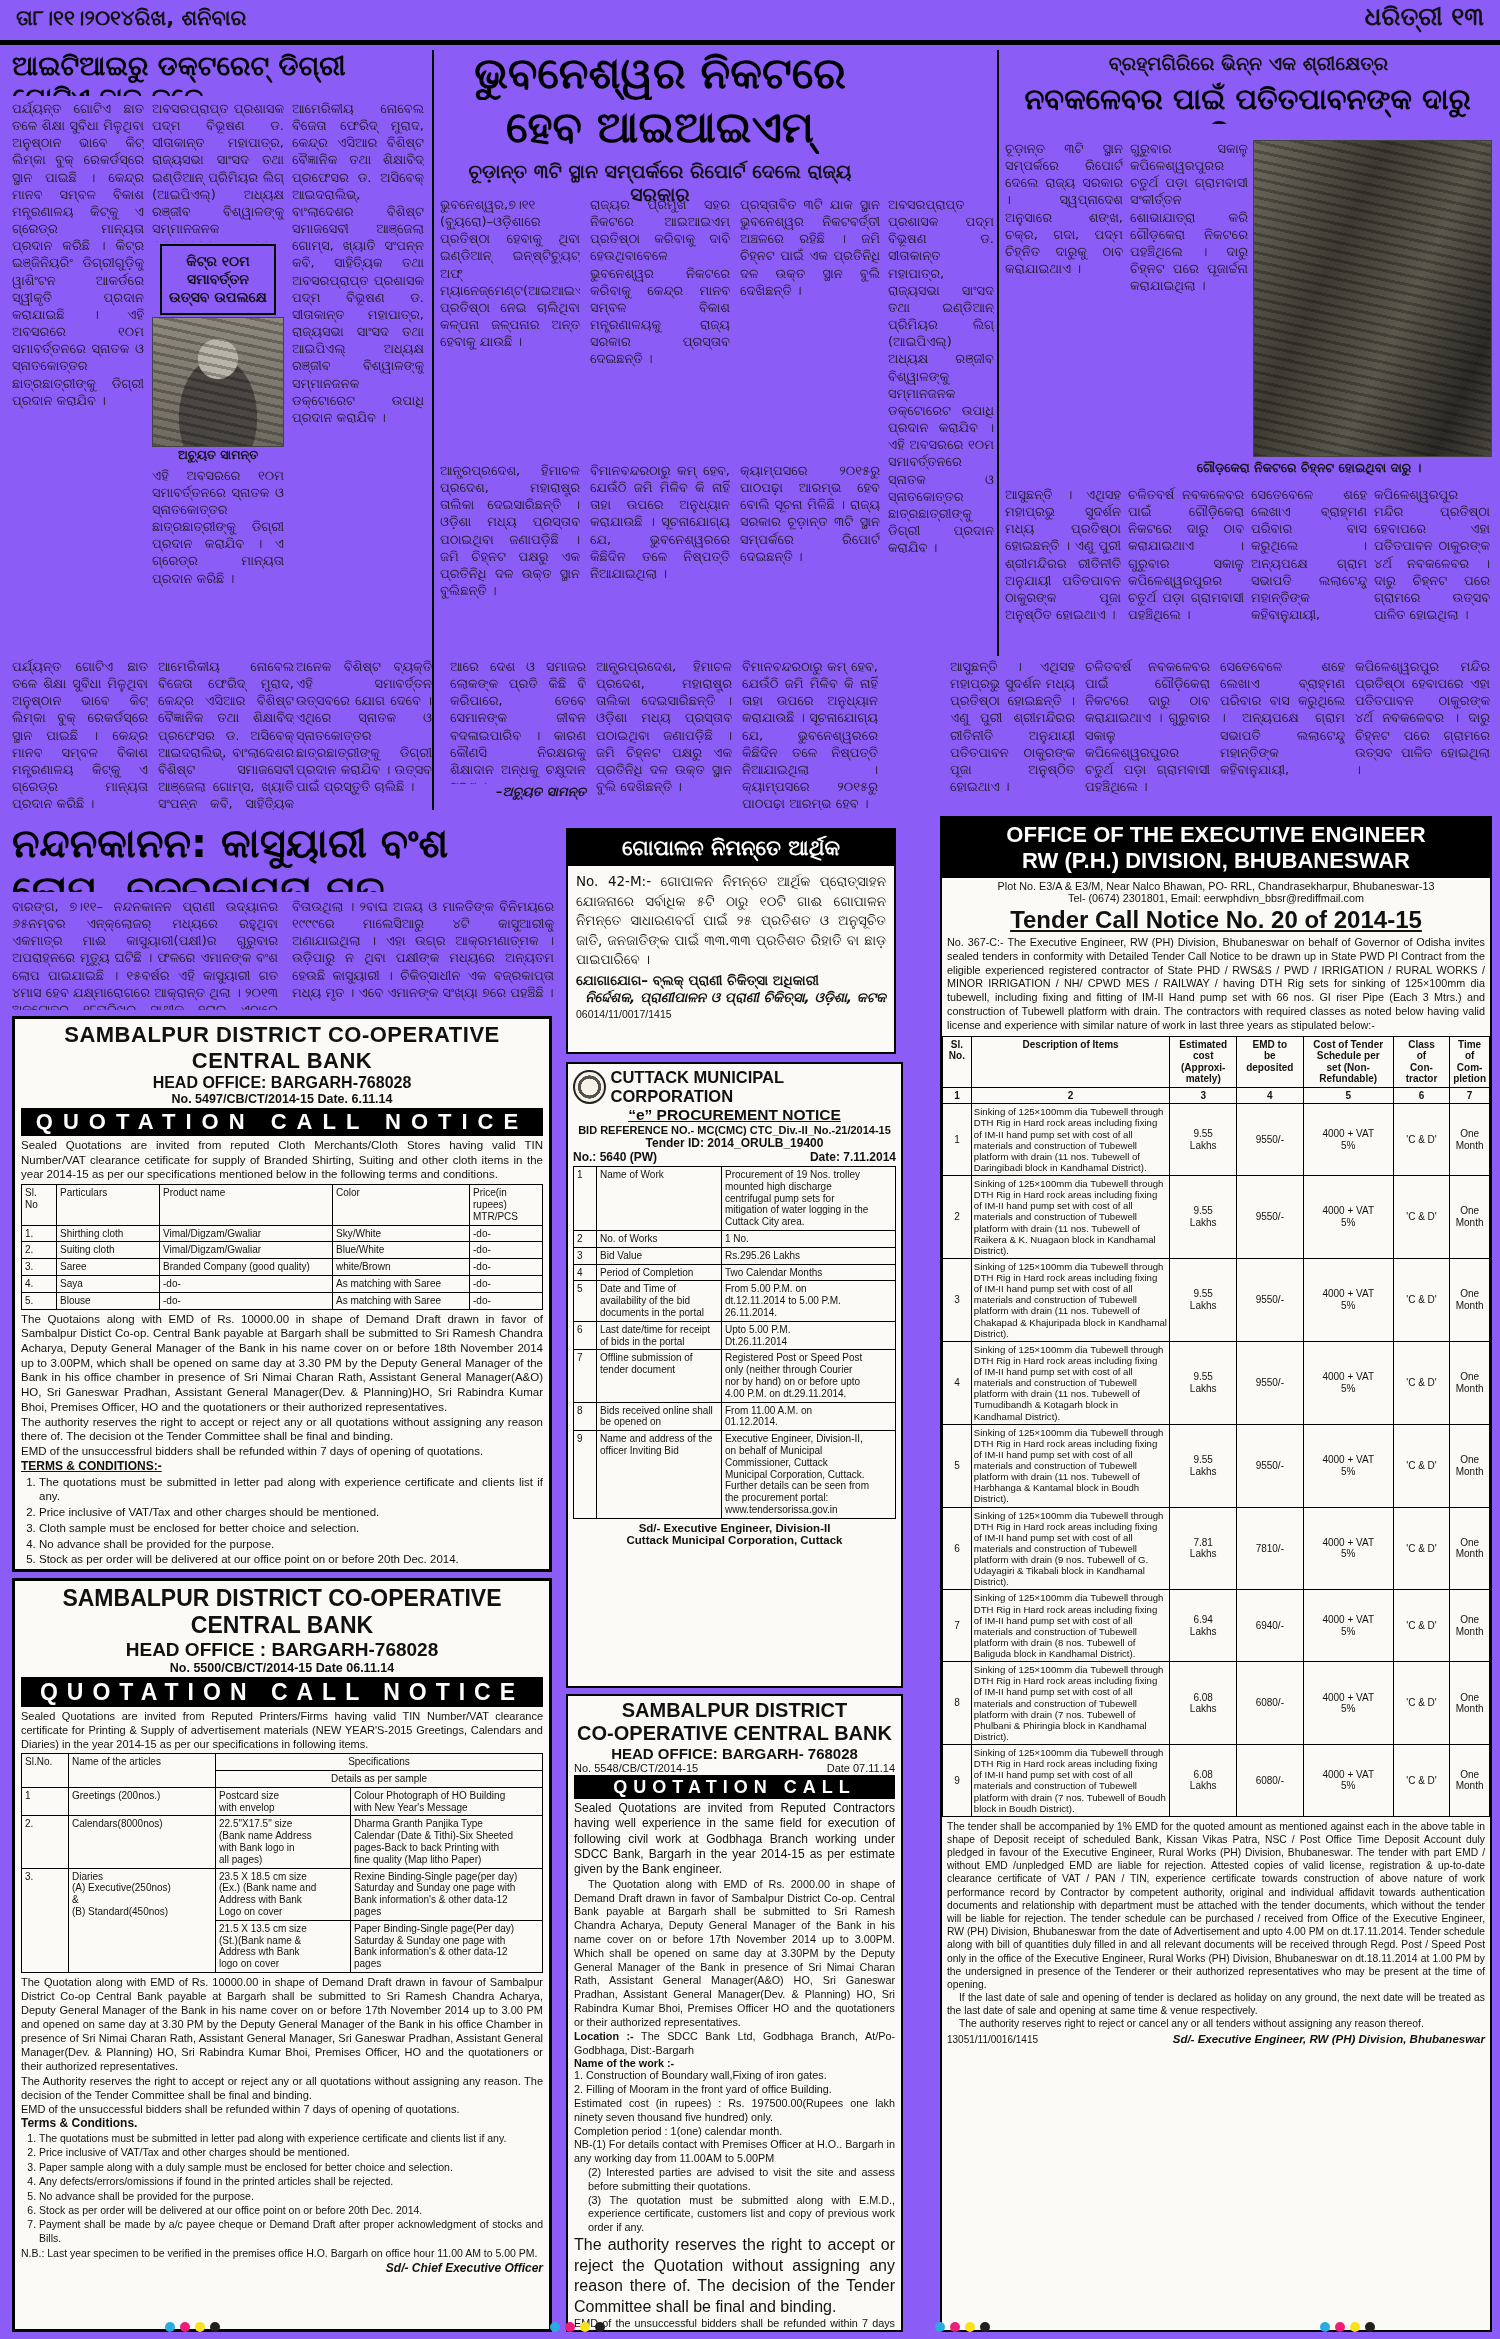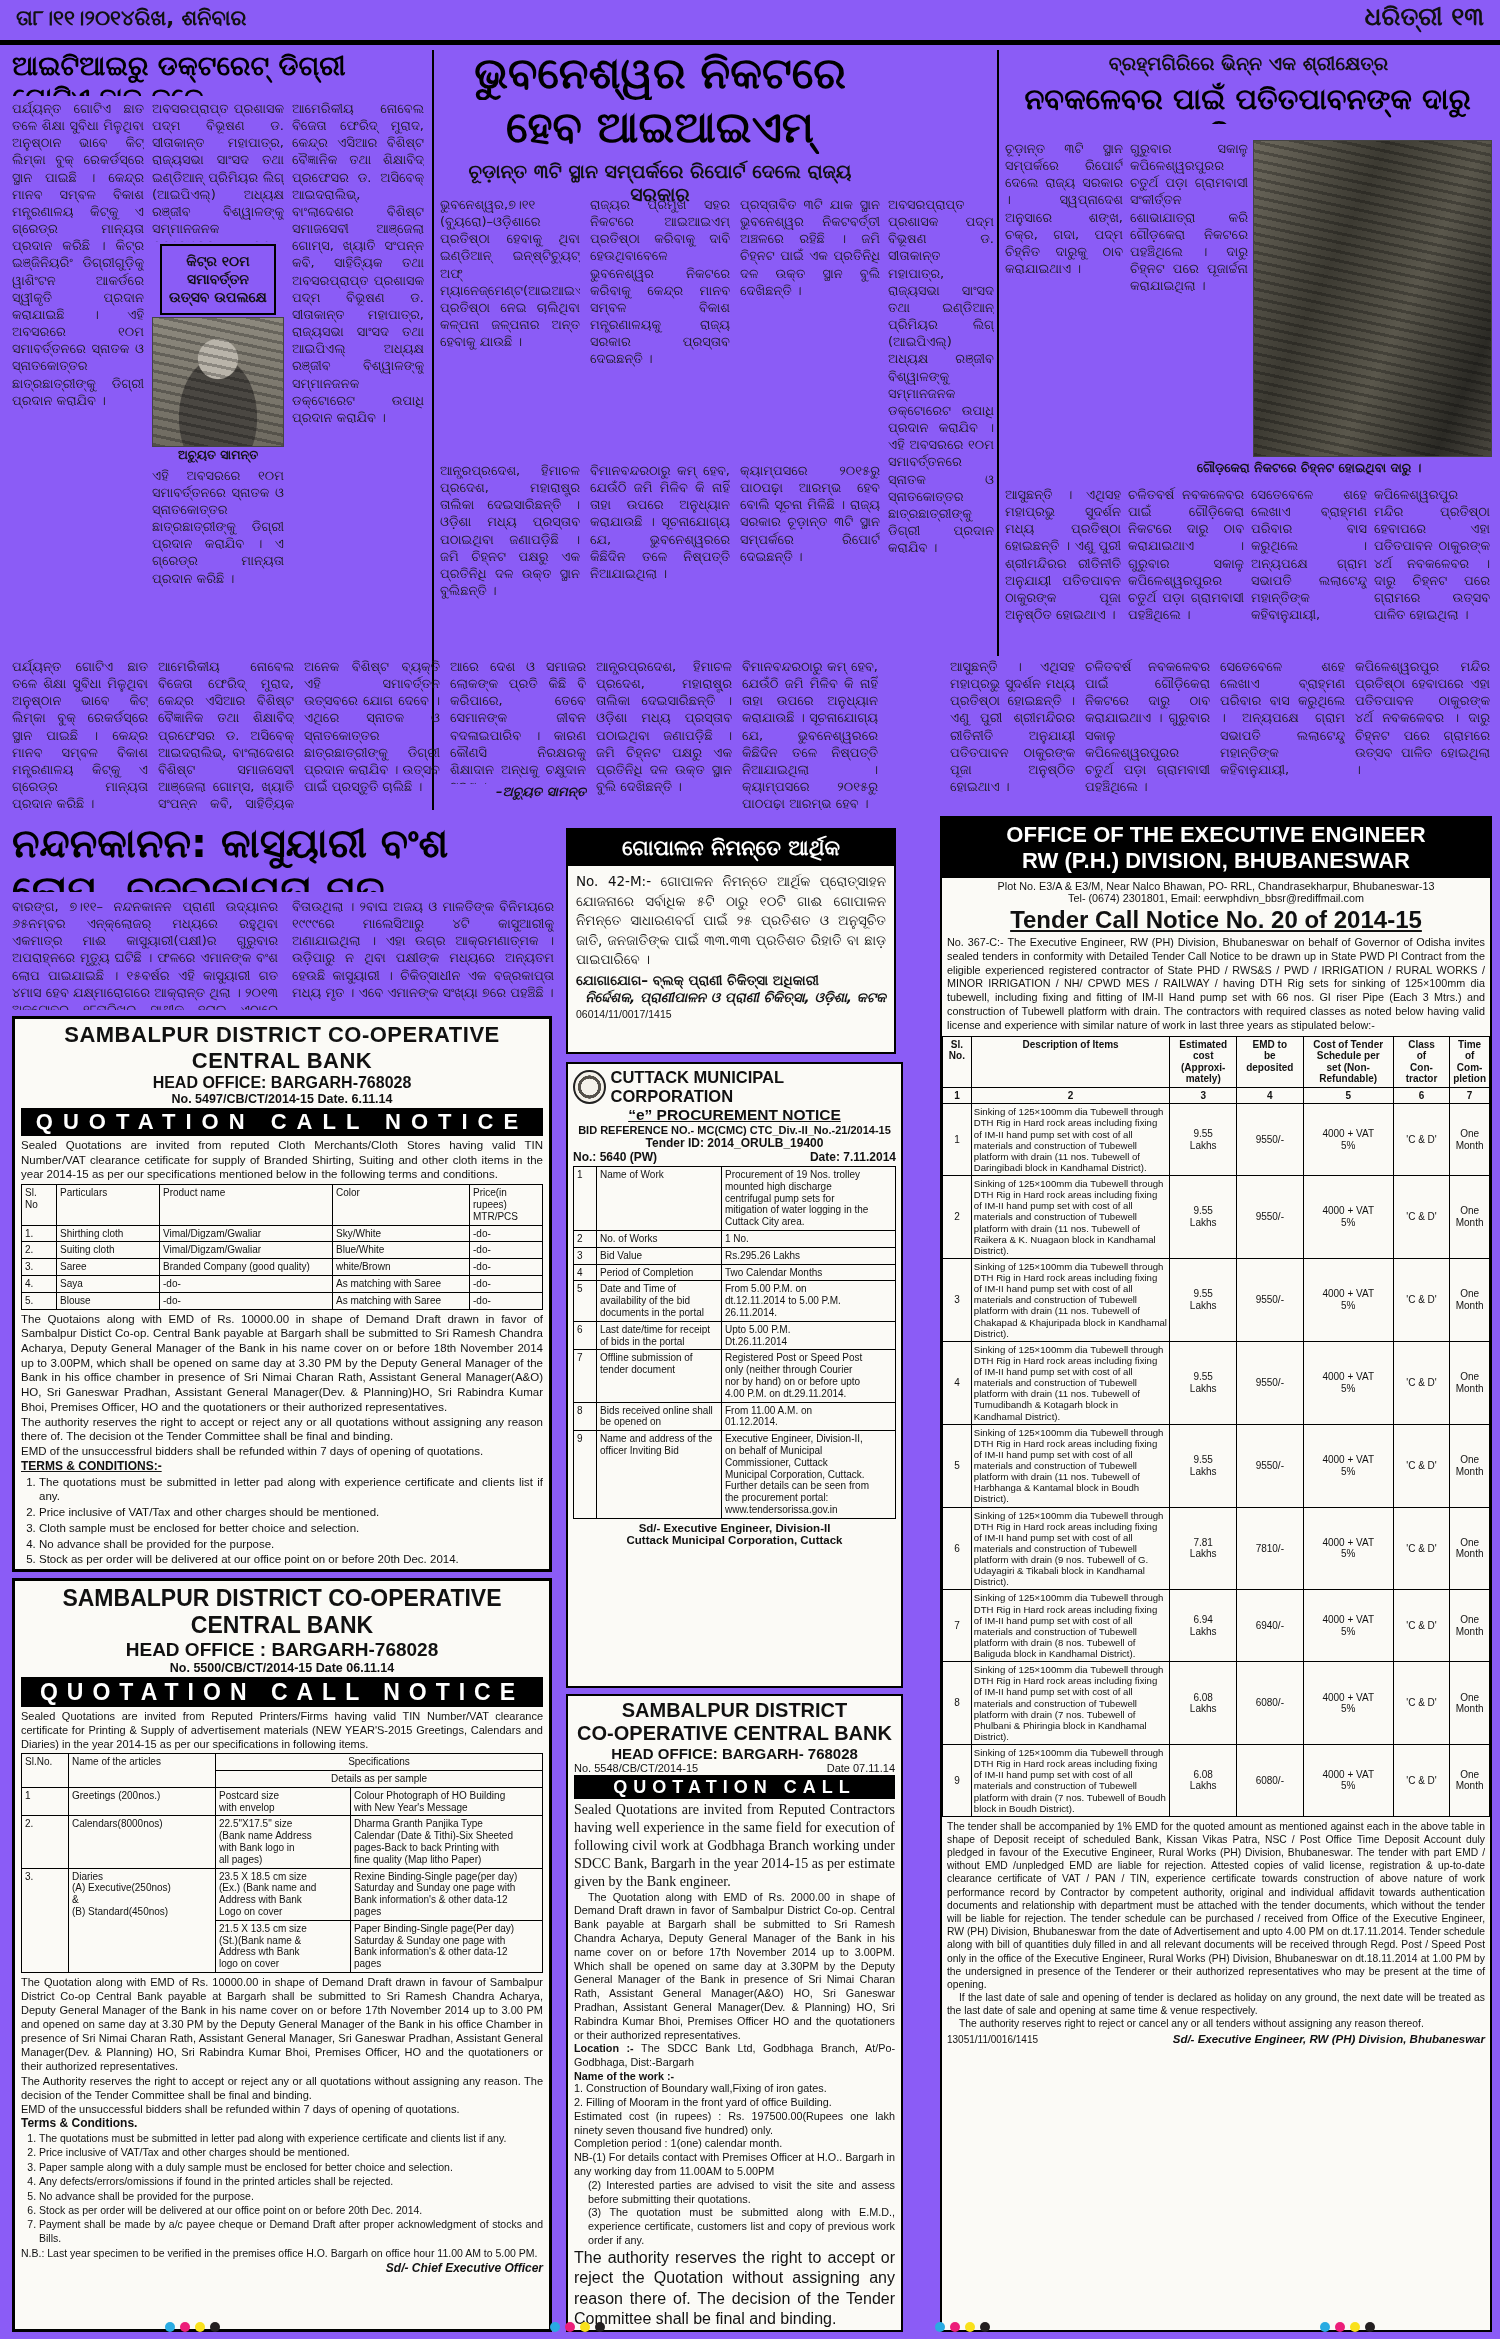--- a/index.html
+++ b/index.html
@@ -88,21 +88,21 @@
       <span class="phototex"></span>
     </div>
   <div class="abs od caption ctr" style="left:1128px;top:460px;width:362px;height:20px;">ଗୌଡ଼କେରା ନିକଟରେ ଚିହ୍ନଟ ହୋଇଥିବା ଦାରୁ ।</div>
   <div class="abs od odbody" style="left:1005px;top:486px;width:116px;height:166px;">ଆସୁଛନ୍ତି । ଏଥିସହ ମହାପ୍ରଭୁ ସୁଦର୍ଶନ ମଧ୍ୟ ପ୍ରତିଷ୍ଠା ହୋଇଛନ୍ତି । ଏଣୁ ପୁରୀ ଶ୍ରୀମନ୍ଦିରର ରୀତିନୀତି ଅନୁଯାୟୀ ପତିତପାବନ ଠାକୁରଙ୍କ ପୂଜା ଅନୁଷ୍ଠିତ ହୋଇଥାଏ ।</div>
   <div class="abs od odbody" style="left:1128px;top:486px;width:116px;height:166px;">ଚଳିତବର୍ଷ ନବକଳେବର ପାଇଁ ଗୌଡ଼ିକେରା ନିକଟରେ ଦାରୁ ଠାବ କରାଯାଇଥାଏ । ଗୁରୁବାର ସକାଳୁ କପିଳେଶ୍ୱରପୁରର ଚତୁର୍ଥ ପଡ଼ା ଗ୍ରାମବାସୀ ପହଞ୍ଚିଥିଲେ ।</div>
   <div class="abs od odbody" style="left:1251px;top:486px;width:116px;height:166px;">ସେତେବେଳେ ଶହେ ଲେଖାଏ ବ୍ରାହ୍ମଣ ପରିବାର ବାସ କରୁଥିଲେ । ଅନ୍ୟପକ୍ଷେ ଗ୍ରାମ ସଭାପତି ଲଲାଟେନ୍ଦୁ ମହାନ୍ତିଙ୍କ କହିବାନୁଯାୟୀ,</div>
   <div class="abs od odbody" style="left:1374px;top:486px;width:116px;height:166px;">କପିଳେଶ୍ୱରପୁର ମନ୍ଦିର ପ୍ରତିଷ୍ଠା ହେବାପରେ ଏହା ପତିତପାବନ ଠାକୁରଙ୍କ ୪ର୍ଥ ନବକଳେବର । ଦାରୁ ଚିହ୍ନଟ ପରେ ଗ୍ରାମରେ ଉତ୍ସବ ପାଳିତ ହୋଇଥିଲା ।</div>
 
   <div class="abs od odbody" style="left:12px;top:658px;width:136px;height:152px;">ପର୍ଯ୍ୟନ୍ତ ଗୋଟିଏ ଛାତ ତଳେ ଶିକ୍ଷା ସୁବିଧା ମିଳୁଥିବା ଅନୁଷ୍ଠାନ ଭାବେ କିଟ୍ ଲିମ୍‌କା ବୁକ୍ ରେକର୍ଡସ୍‌ରେ ସ୍ଥାନ ପାଇଛି । କେନ୍ଦ୍ର ମାନବ ସମ୍ବଳ ବିକାଶ ମନ୍ତ୍ରଣାଳୟ କିଟ୍‌କୁ ଏ ଗ୍ରେଡ୍‌ର ମାନ୍ୟତା ପ୍ରଦାନ କରିଛି ।</div>
   <div class="abs od odbody" style="left:158px;top:658px;width:136px;height:152px;">ଆମେରିକୀୟ ନୋବେଲ ବିଜେତା ଫେରିଦ୍ ମୁରାଦ, କେନ୍ଦ୍ର ଏସିଆର ବିଶିଷ୍ଟ ବୈଜ୍ଞାନିକ ତଥା ଶିକ୍ଷାବିଦ୍ ପ୍ରଫେସର ଡ. ଅସିବେକ୍ ଆଇଦରାଲିଭ୍, ବାଂଲାଦେଶର ବିଶିଷ୍ଟ ସମାଜସେବୀ ଆଞ୍ଜେଲା ଗୋମ୍‌ସ, ଖ୍ୟାତି ସଂପନ୍ନ କବି, ସାହିତ୍ୟିକ ତଥା</div>
-  <div class="abs od odbody" style="left:304px;top:658px;width:136px;height:152px;">ଅନେକ ବିଶିଷ୍ଟ ବ୍ୟକ୍ତି ଏହି ସମାବର୍ତ୍ତନ ଉତ୍ସବରେ ଯୋଗ ଦେବେ । ଏଥିରେ ସ୍ନାତକ ଓ ସ୍ନାତକୋତ୍ତର ଛାତ୍ରଛାତ୍ରୀଙ୍କୁ ଡିଗ୍ରୀ ପ୍ରଦାନ କରାଯିବ । ଉତ୍ସବ ପାଇଁ ପ୍ରସ୍ତୁତି ଚାଲିଛି ।</div>
+  <div class="abs od odbody" style="left:296px;top:658px;width:136px;height:152px;">ଅନେକ ବିଶିଷ୍ଟ ବ୍ୟକ୍ତି ଏହି ସମାବର୍ତ୍ତନ ଉତ୍ସବରେ ଯୋଗ ଦେବେ । ଏଥିରେ ସ୍ନାତକ ଓ ସ୍ନାତକୋତ୍ତର ଛାତ୍ରଛାତ୍ରୀଙ୍କୁ ଡିଗ୍ରୀ ପ୍ରଦାନ କରାଯିବ । ଉତ୍ସବ ପାଇଁ ପ୍ରସ୍ତୁତି ଚାଲିଛି ।</div>
   <div class="abs" style="left:450px;top:658px;width:136px;height:152px;">
     <div class="od odbody" style="height:126px;">ଆରେ ଦେଶ ଓ ସମାଜର ଲୋକଙ୍କ ପ୍ରତି କିଛି ବି କରିପାରେ, ତେବେ ସେମାନଙ୍କ ଜୀବନ ବଦଳାଇପାରିବ । କାରଣ କୌଣସି ନିରକ୍ଷରକୁ ଶିକ୍ଷାଦାନ ଅନ୍ଧକୁ ଚକ୍ଷୁଦାନ ସଦୃଶ ।</div>
     <div class="od b rt" style="font-size:13px;font-style:italic;">–ଅଚ୍ୟୁତ ସାମନ୍ତ</div>
   </div>
   <div class="abs od odbody" style="left:596px;top:658px;width:136px;height:152px;">ଆନ୍ଧ୍ରପ୍ରଦେଶ, ହିମାଚଳ ପ୍ରଦେଶ, ମହାରାଷ୍ଟ୍ର ତାଲିକା ଦେଇସାରିଛନ୍ତି । ଓଡ଼ିଶା ମଧ୍ୟ ପ୍ରସ୍ତାବ ପଠାଇଥିବା ଜଣାପଡ଼ିଛି । ଜମି ଚିହ୍ନଟ ପକ୍ଷରୁ ଏକ ପ୍ରତିନିଧି ଦଳ ଉକ୍ତ ସ୍ଥାନ ବୁଲି ଦେଖିଛନ୍ତି ।</div>
   <div class="abs od odbody" style="left:742px;top:658px;width:136px;height:152px;">ବିମାନବନ୍ଦରଠାରୁ କମ୍ ହେବ, ଯେଉଁଠି ଜମି ମିଳିବ କି ନାହିଁ ତାହା ଉପରେ ଅନୁଧ୍ୟାନ କରାଯାଉଛି । ସୂଚନାଯୋଗ୍ୟ ଯେ, ଭୁବନେଶ୍ୱରରେ କିଛିଦିନ ତଳେ ନିଷ୍ପତ୍ତି ନିଆଯାଇଥିଲା । କ୍ୟାମ୍ପସରେ ୨୦୧୫ରୁ ପାଠପଢ଼ା ଆରମ୍ଭ ହେବ ।</div>
 
   <div class="abs od odbody" style="left:950px;top:658px;width:125px;height:150px;">ଆସୁଛନ୍ତି । ଏଥିସହ ମହାପ୍ରଭୁ ସୁଦର୍ଶନ ମଧ୍ୟ ପ୍ରତିଷ୍ଠା ହୋଇଛନ୍ତି । ଏଣୁ ପୁରୀ ଶ୍ରୀମନ୍ଦିରର ରୀତିନୀତି ଅନୁଯାୟୀ ପତିତପାବନ ଠାକୁରଙ୍କ ପୂଜା ଅନୁଷ୍ଠିତ ହୋଇଥାଏ ।</div>
   <div class="abs od odbody" style="left:1085px;top:658px;width:125px;height:150px;">ଚଳିତବର୍ଷ ନବକଳେବର ପାଇଁ ଗୌଡ଼ିକେରା ନିକଟରେ ଦାରୁ ଠାବ କରାଯାଇଥାଏ । ଗୁରୁବାର ସକାଳୁ କପିଳେଶ୍ୱରପୁରର ଚତୁର୍ଥ ପଡ଼ା ଗ୍ରାମବାସୀ ପହଞ୍ଚିଥିଲେ ।</div>
   <div class="abs od odbody" style="left:1220px;top:658px;width:125px;height:150px;">ସେତେବେଳେ ଶହେ ଲେଖାଏ ବ୍ରାହ୍ମଣ ପରିବାର ବାସ କରୁଥିଲେ । ଅନ୍ୟପକ୍ଷେ ଗ୍ରାମ ସଭାପତି ଲଲାଟେନ୍ଦୁ ମହାନ୍ତିଙ୍କ କହିବାନୁଯାୟୀ,</div>
@@ -353,21 +353,21 @@
 
   <div class="abs notice" style="left:566px;top:1694px;width:337px;height:638px;padding:3px 6px;border-width:2px;">
     <div class="b ctr" style="font-size:20px;">SAMBALPUR DISTRICT</div>
     <div class="b ctr" style="font-size:20px;">CO-OPERATIVE CENTRAL BANK</div>
     <div class="b ctr" style="font-size:15px;">HEAD OFFICE: BARGARH- 768028</div>
     <div style="display:flex;justify-content:space-between;font-size:11px;">
       <span>No. 5548/CB/CT/2014-15</span>
       <span>Date 07.11.14</span>
     </div>
     <div class="band" style="height:24px;font-size:18px;line-height:24px;letter-spacing:6px;margin:1px 0 2px 0;">QUOTATION CALL NOTICE</div>
-    <div class="eng" style="font-size:14px;font-family:Liberation Serif, serif;">Sealed Quotations are invited from Reputed Contractors having well experience in the same field for execution of following civil work at Godbhaga Branch working under SDCC Bank, Bargarh in the year 2014-15 as per estimate given by the Bank engineer.</div>
+    <div class="eng" style="font-size:12px;">Sealed Quotations are invited from Reputed Contractors having well experience in the same field for execution of following civil work at Godbhaga Branch working under SDCC Bank, Bargarh in the year 2014-15 as per estimate given by the Bank engineer.</div>
     <div class="eng" style="font-size:10.8px;text-indent:14px;">The Quotation along with EMD of Rs. 2000.00 in shape of Demand Draft drawn in favor of Sambalpur District Co-op. Central Bank payable at Bargarh shall be submitted to Sri Ramesh Chandra Acharya, Deputy General Manager of the Bank in his name cover on or before 17th November 2014 up to 3.00PM. Which shall be opened on same day at 3.30PM by the Deputy General Manager of the Bank in presence of Sri Nimai Charan Rath, Assistant General Manager(A&amp;O) HO, Sri Ganeswar Pradhan, Assistant General Manager(Dev. &amp; Planning) HO, Sri Rabindra Kumar Bhoi, Premises Officer HO and the quotationers or their authorized representatives.</div>
     <div class="eng" style="font-size:10.8px;">
       <span class="b">Location :-</span>
       <span>The SDCC Bank Ltd, Godbhaga Branch, At/Po-Godbhaga, Dist:-Bargarh</span>
     </div>
     <div class="b" style="font-size:10.8px;">Name of the work :-</div>
     <div class="eng" style="font-size:10.8px;">1. Construction of Boundary wall,Fixing of iron gates.</div>
     <div class="eng" style="font-size:10.8px;">2. Filling of Mooram in the front yard of office Building.</div>
     <div class="eng" style="font-size:10.8px;">Estimated cost (in rupees) : Rs. 197500.00(Rupees one lakh ninety seven thousand five hundred) only.</div>
     <div class="eng" style="font-size:10.8px;">Completion period : 1(one) calendar month.</div>

